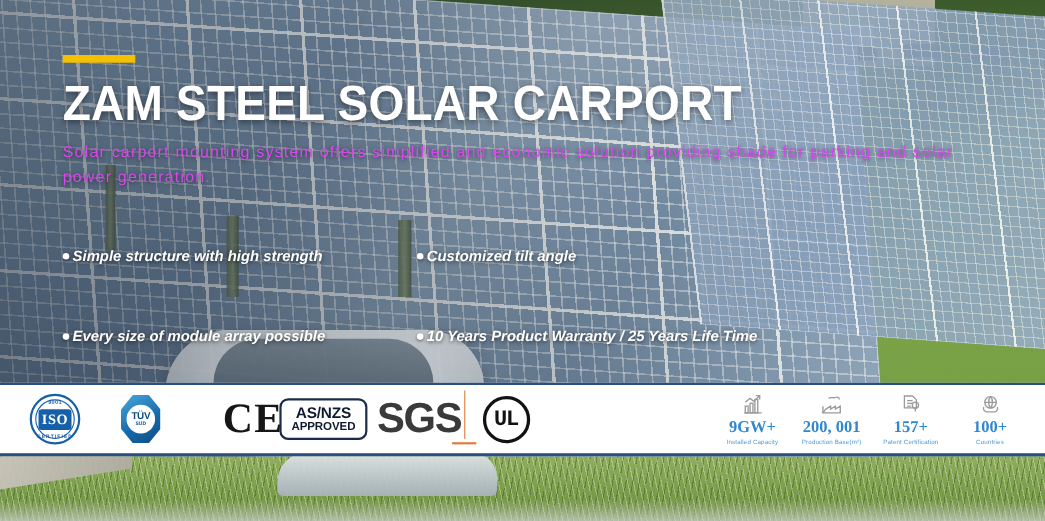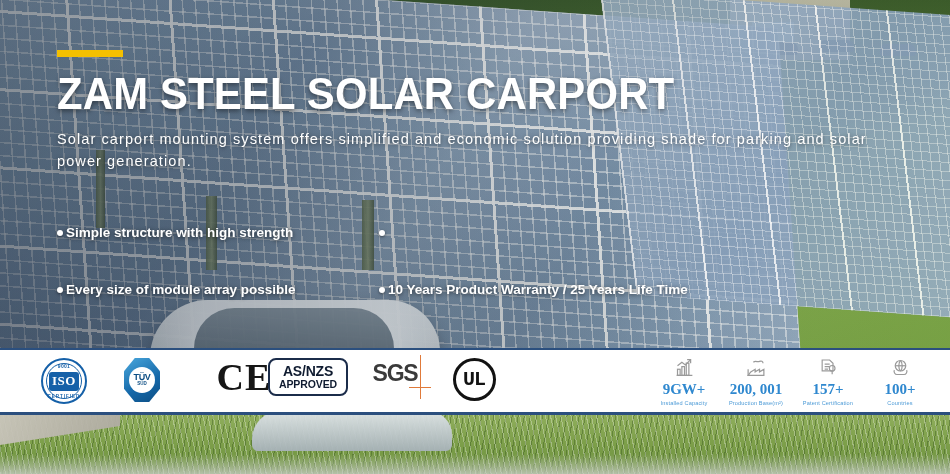--- a/index.html
+++ b/index.html
@@ -140,29 +140,29 @@
   }
   .headline {
     font-family:"Liberation Sans", sans-serif;
     font-size:45px; line-height:1.0; font-weight:700; color:#ffffff;
     letter-spacing:.2px; transform:scaleX(.93); transform-origin:left center;
     text-shadow:0 2px 6px rgba(0,0,0,.45);
     white-space:nowrap;
   }
   .subcopy {
     margin-top:12px; width:840px;
-    font-size:14.5px; line-height:1.55; color:#ffffff; font-weight:400;
+    font-size:14.5px; line-height:1.55; color:#d946ef; font-weight:400;
     letter-spacing:1.1px;
     text-shadow:0 1px 4px rgba(0,0,0,.55);
   }
 
   
   .features {
     position:absolute; left:57px; top:225px; width:760px;
-    display:grid; grid-template-columns:322px 1fr; row-gap:42px;
+    display:grid; grid-template-columns:322px 1fr; row-gap:58px;font-style:italic;
   }
   .feature {
     display:flex; align-items:flex-start; gap:3px;
     font-size:13.5px; font-weight:700; color:#ffffff;
     text-shadow:0 1px 4px rgba(0,0,0,.65);
     white-space:nowrap;
   }
   .bullet {
     width:6px; height:6px; border-radius:50%; background:#ffffff;
     margin-top:5px; flex:0 0 auto;
@@ -171,21 +171,21 @@
 
   
   .trustbar {
     position:absolute; left:0; top:348px; width:950px; height:67px;
     background:#ffffff;
     border-top:2px solid #2b4f7e;
     border-bottom:3px solid #2b4f7e;
     display:flex; align-items:center;
   }
   .certs {
-    display:flex; align-items:flex-start; gap:0; padding-left:26px;
+    display:flex; align-items:center; gap:0; padding-left:12px;
   }
   .cert { display:flex; align-items:center; justify-content:center; }
 
   
   .iso {
     width:46px; height:46px; border-radius:50%;
     border:2px solid #1560a8; position:relative;
     display:flex; align-items:center; justify-content:center;
     background:#fff;
   }
@@ -236,21 +236,21 @@
   .asnzs {
     border:2px solid #1b2c4a; border-radius:8px; padding:4px 9px;
     text-align:center; line-height:1.08; color:#0f1b30;
   }
   .asnzs .l1 { font-size:14px; font-weight:700; letter-spacing:-.2px; }
   .asnzs .l2 { font-size:10.5px; font-weight:700; letter-spacing:-.1px; }
 
   
   .sgs { position:relative; padding:2px 8px; }
   .sgs .word {
-    font-size:23px; font-weight:700; color:#3a3a3a; letter-spacing:-1.2px;
+    font-size:38px; font-weight:700; color:#3a3a3a; letter-spacing:-1.2px;
     font-family:"Liberation Sans", sans-serif;
   }
   .sgs .vbar {
     position:absolute; right:4px; top:-3px; width:1.5px; height:44px; background:#e07a3a;
   }
   .sgs .hbar {
     position:absolute; right:-6px; bottom:1px; width:22px; height:1.5px; background:#e07a3a;
   }
 
   
@@ -341,20 +341,21 @@
     <div class="subcopy">Solar carport mounting system offers simplified and economic solution providing shade for parking and solar power generation.</div>
   </div>
 
   <div class="features">
     <div class="feature">
       <span class="bullet"></span>
       <span>Simple structure with high strength</span>
     </div>
     <div class="feature">
       <span class="bullet"></span>
+      <span>Customized tilt angle</span>
     </div>
     <div class="feature">
       <span class="bullet"></span>
       <span>Every size of module array possible</span>
     </div>
     <div class="feature">
       <span class="bullet"></span>
       <span>10 Years Product Warranty / 25 Years Life Time</span>
     </div>
   </div>

